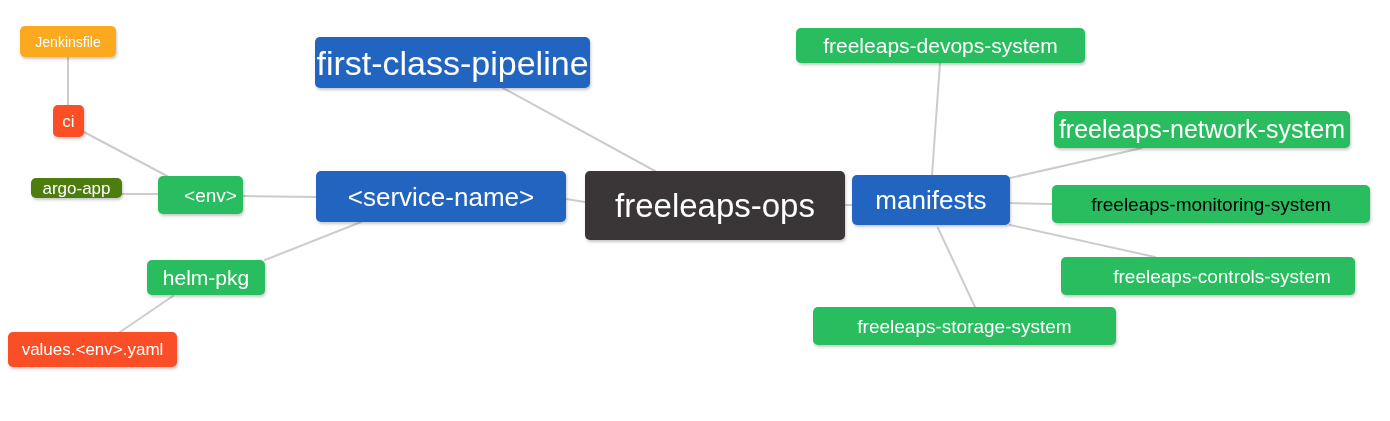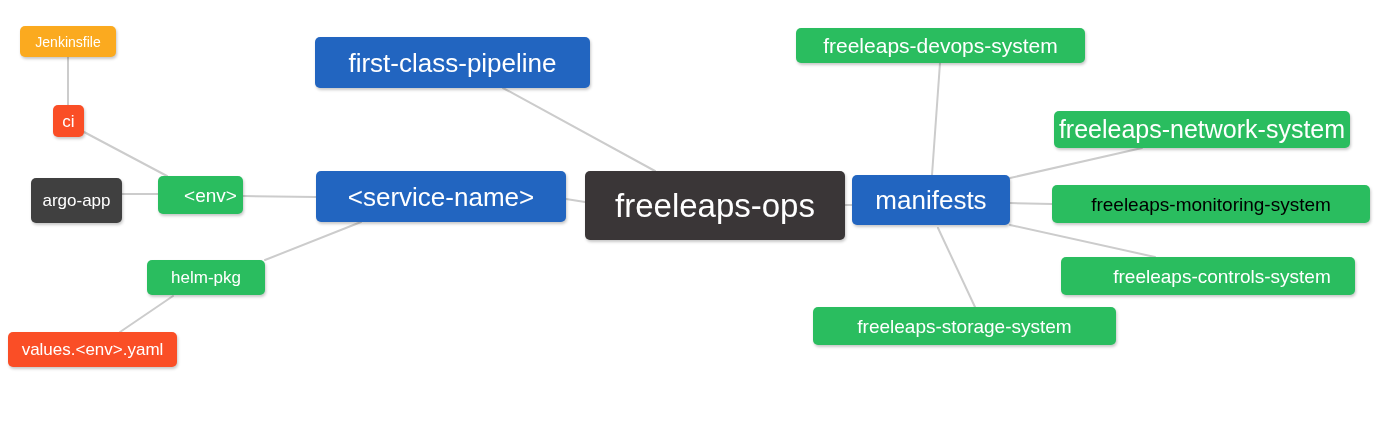--- a/index.html
+++ b/index.html
@@ -54,39 +54,39 @@
       <line x1="932" y1="175" x2="940" y2="63" stroke="#cccccc" stroke-width="2" stroke-linecap="round"></line>
       <line x1="1010" y1="178" x2="1142" y2="148" stroke="#cccccc" stroke-width="2" stroke-linecap="round"></line>
       <line x1="1010" y1="203" x2="1052" y2="204" stroke="#cccccc" stroke-width="2" stroke-linecap="round"></line>
       <line x1="1010" y1="225" x2="1155" y2="257" stroke="#cccccc" stroke-width="2" stroke-linecap="round"></line>
       <line x1="938" y1="228" x2="975" y2="307" stroke="#cccccc" stroke-width="2" stroke-linecap="round"></line>
     </svg>
   <div>
       <div class="node" style="left: 585px; top: 171px; width: 260px; height: 69px; font-size: 33px; background: rgb(58, 54, 55); color: rgb(255, 255, 255);">
         <span>freeleaps-ops</span>
       </div>
-      <div class="node" style="left: 315px; top: 37px; width: 275px; height: 51px; font-size: 26px; background: rgb(34, 101, 192); color: rgb(255, 255, 255);">
+      <div class="node" style="left: 315px; top: 37px; width: 275px; height: 51px; font-size: 34px; background: rgb(34, 101, 192); color: rgb(255, 255, 255);">
         <span>first-class-pipeline</span>
       </div>
       <div class="node" style="left: 316px; top: 171px; width: 250px; height: 51px; font-size: 26px; background: rgb(34, 101, 192); color: rgb(255, 255, 255);">
         <span>&lt;service-name&gt;</span>
       </div>
       <div class="node" style="left: 852px; top: 175px; width: 158px; height: 50px; font-size: 26px; background: rgb(34, 101, 192); color: rgb(255, 255, 255);">
         <span>manifests</span>
       </div>
       <div class="node" style="left: 158px; top: 176px; width: 85px; height: 38px; font-size: 19px; background: rgb(42, 189, 95); color: rgb(255, 255, 255); padding-left: 20px;">
         <span>&lt;env&gt;</span>
       </div>
-      <div class="node" style="left: 147px; top: 260px; width: 118px; height: 35px; font-size: 17px; background: rgb(42, 189, 95); color: rgb(255, 255, 255);">
+      <div class="node" style="left: 147px; top: 260px; width: 118px; height: 35px; font-size: 21px; background: rgb(42, 189, 95); color: rgb(255, 255, 255);">
         <span>helm-pkg</span>
       </div>
       <div class="node" style="left: 53px; top: 105px; width: 31px; height: 32px; font-size: 17px; background: rgb(250, 78, 38); color: rgb(255, 255, 255);">
         <span>ci</span>
       </div>
-      <div class="node" style="left: 31px; top: 178px; width: 91px; height: 45px; font-size: 17px; background: #404040; color: rgb(255, 255, 255);">
+      <div class="node" style="left: 31px; top: 178px; width: 91px; height: 20px; font-size: 17px; background: #4d7c0f; color: rgb(255, 255, 255);">
         <span>argo-app</span>
       </div>
       <div class="node" style="left: 8px; top: 332px; width: 169px; height: 35px; font-size: 17px; background: rgb(250, 78, 38); color: rgb(255, 255, 255);">
         <span>values.&lt;env&gt;.yaml</span>
       </div>
       <div class="node" style="left: 20px; top: 26px; width: 96px; height: 31px; font-size: 14px; background: rgb(251, 170, 31); color: rgb(255, 255, 255);">
         <span>Jenkinsfile</span>
       </div>
       <div class="node" style="left: 796px; top: 28px; width: 289px; height: 35px; font-size: 21px; background: rgb(42, 189, 95); color: rgb(255, 255, 255);">
         <span>freeleaps-devops-system</span>

